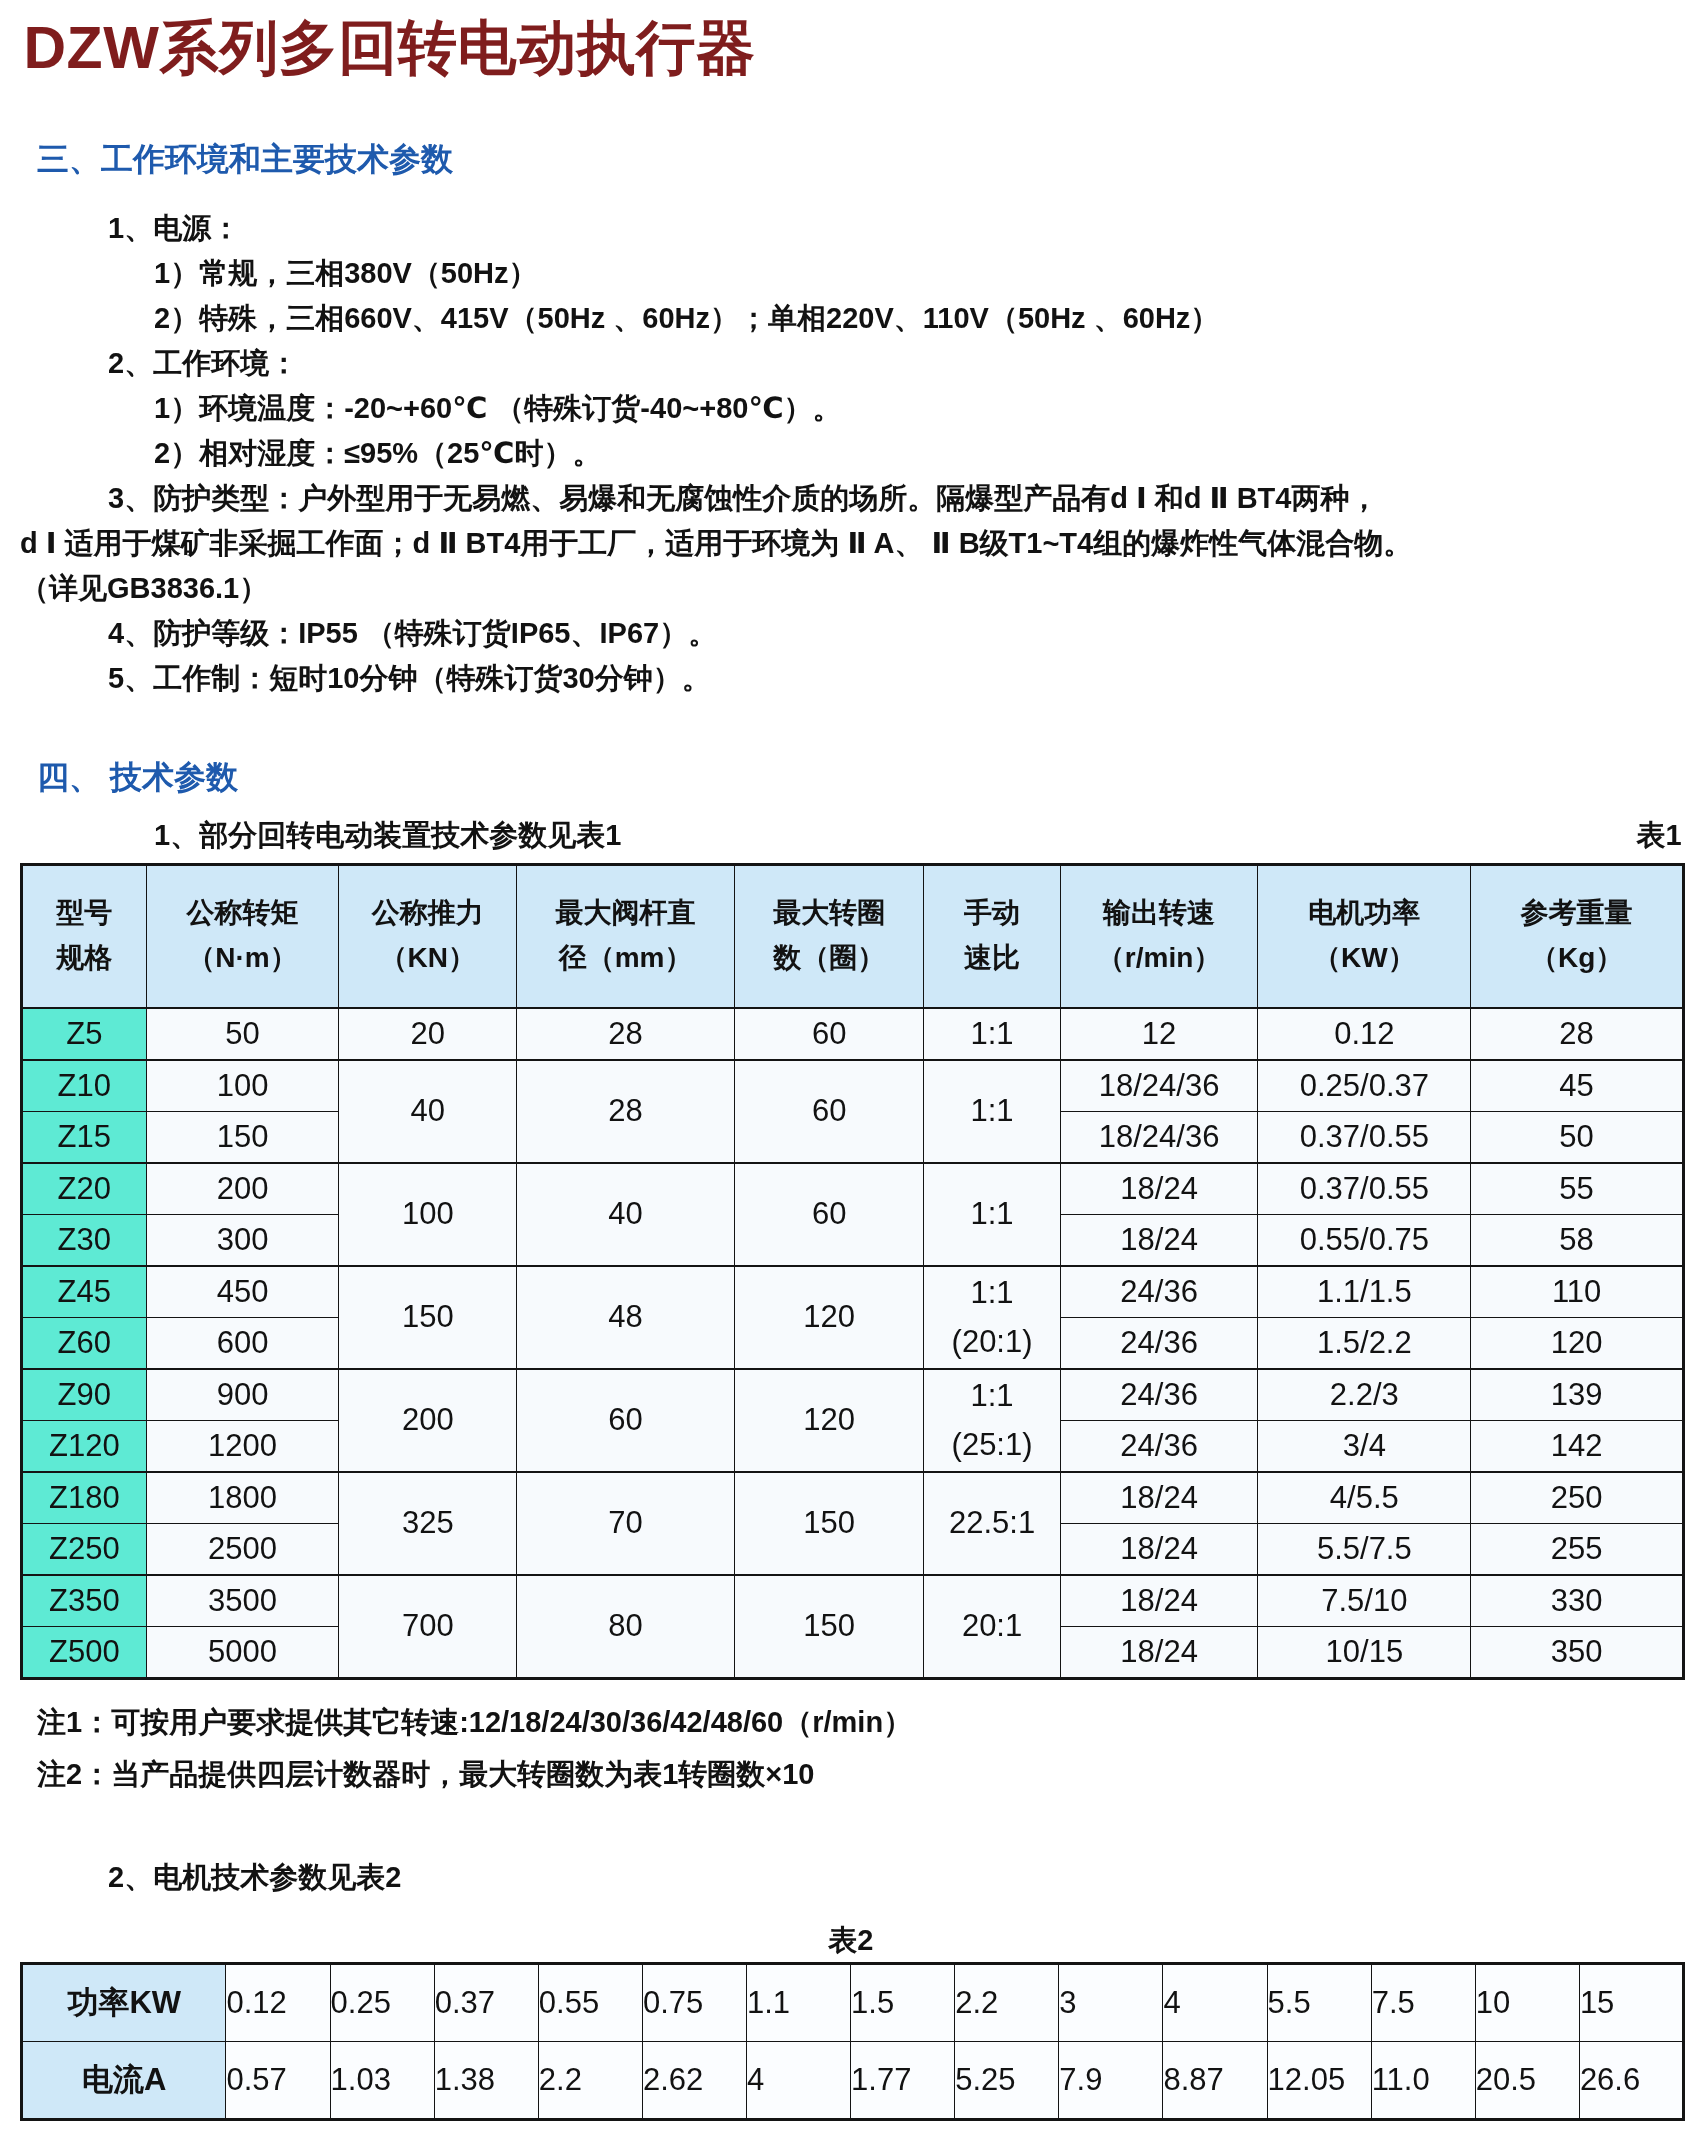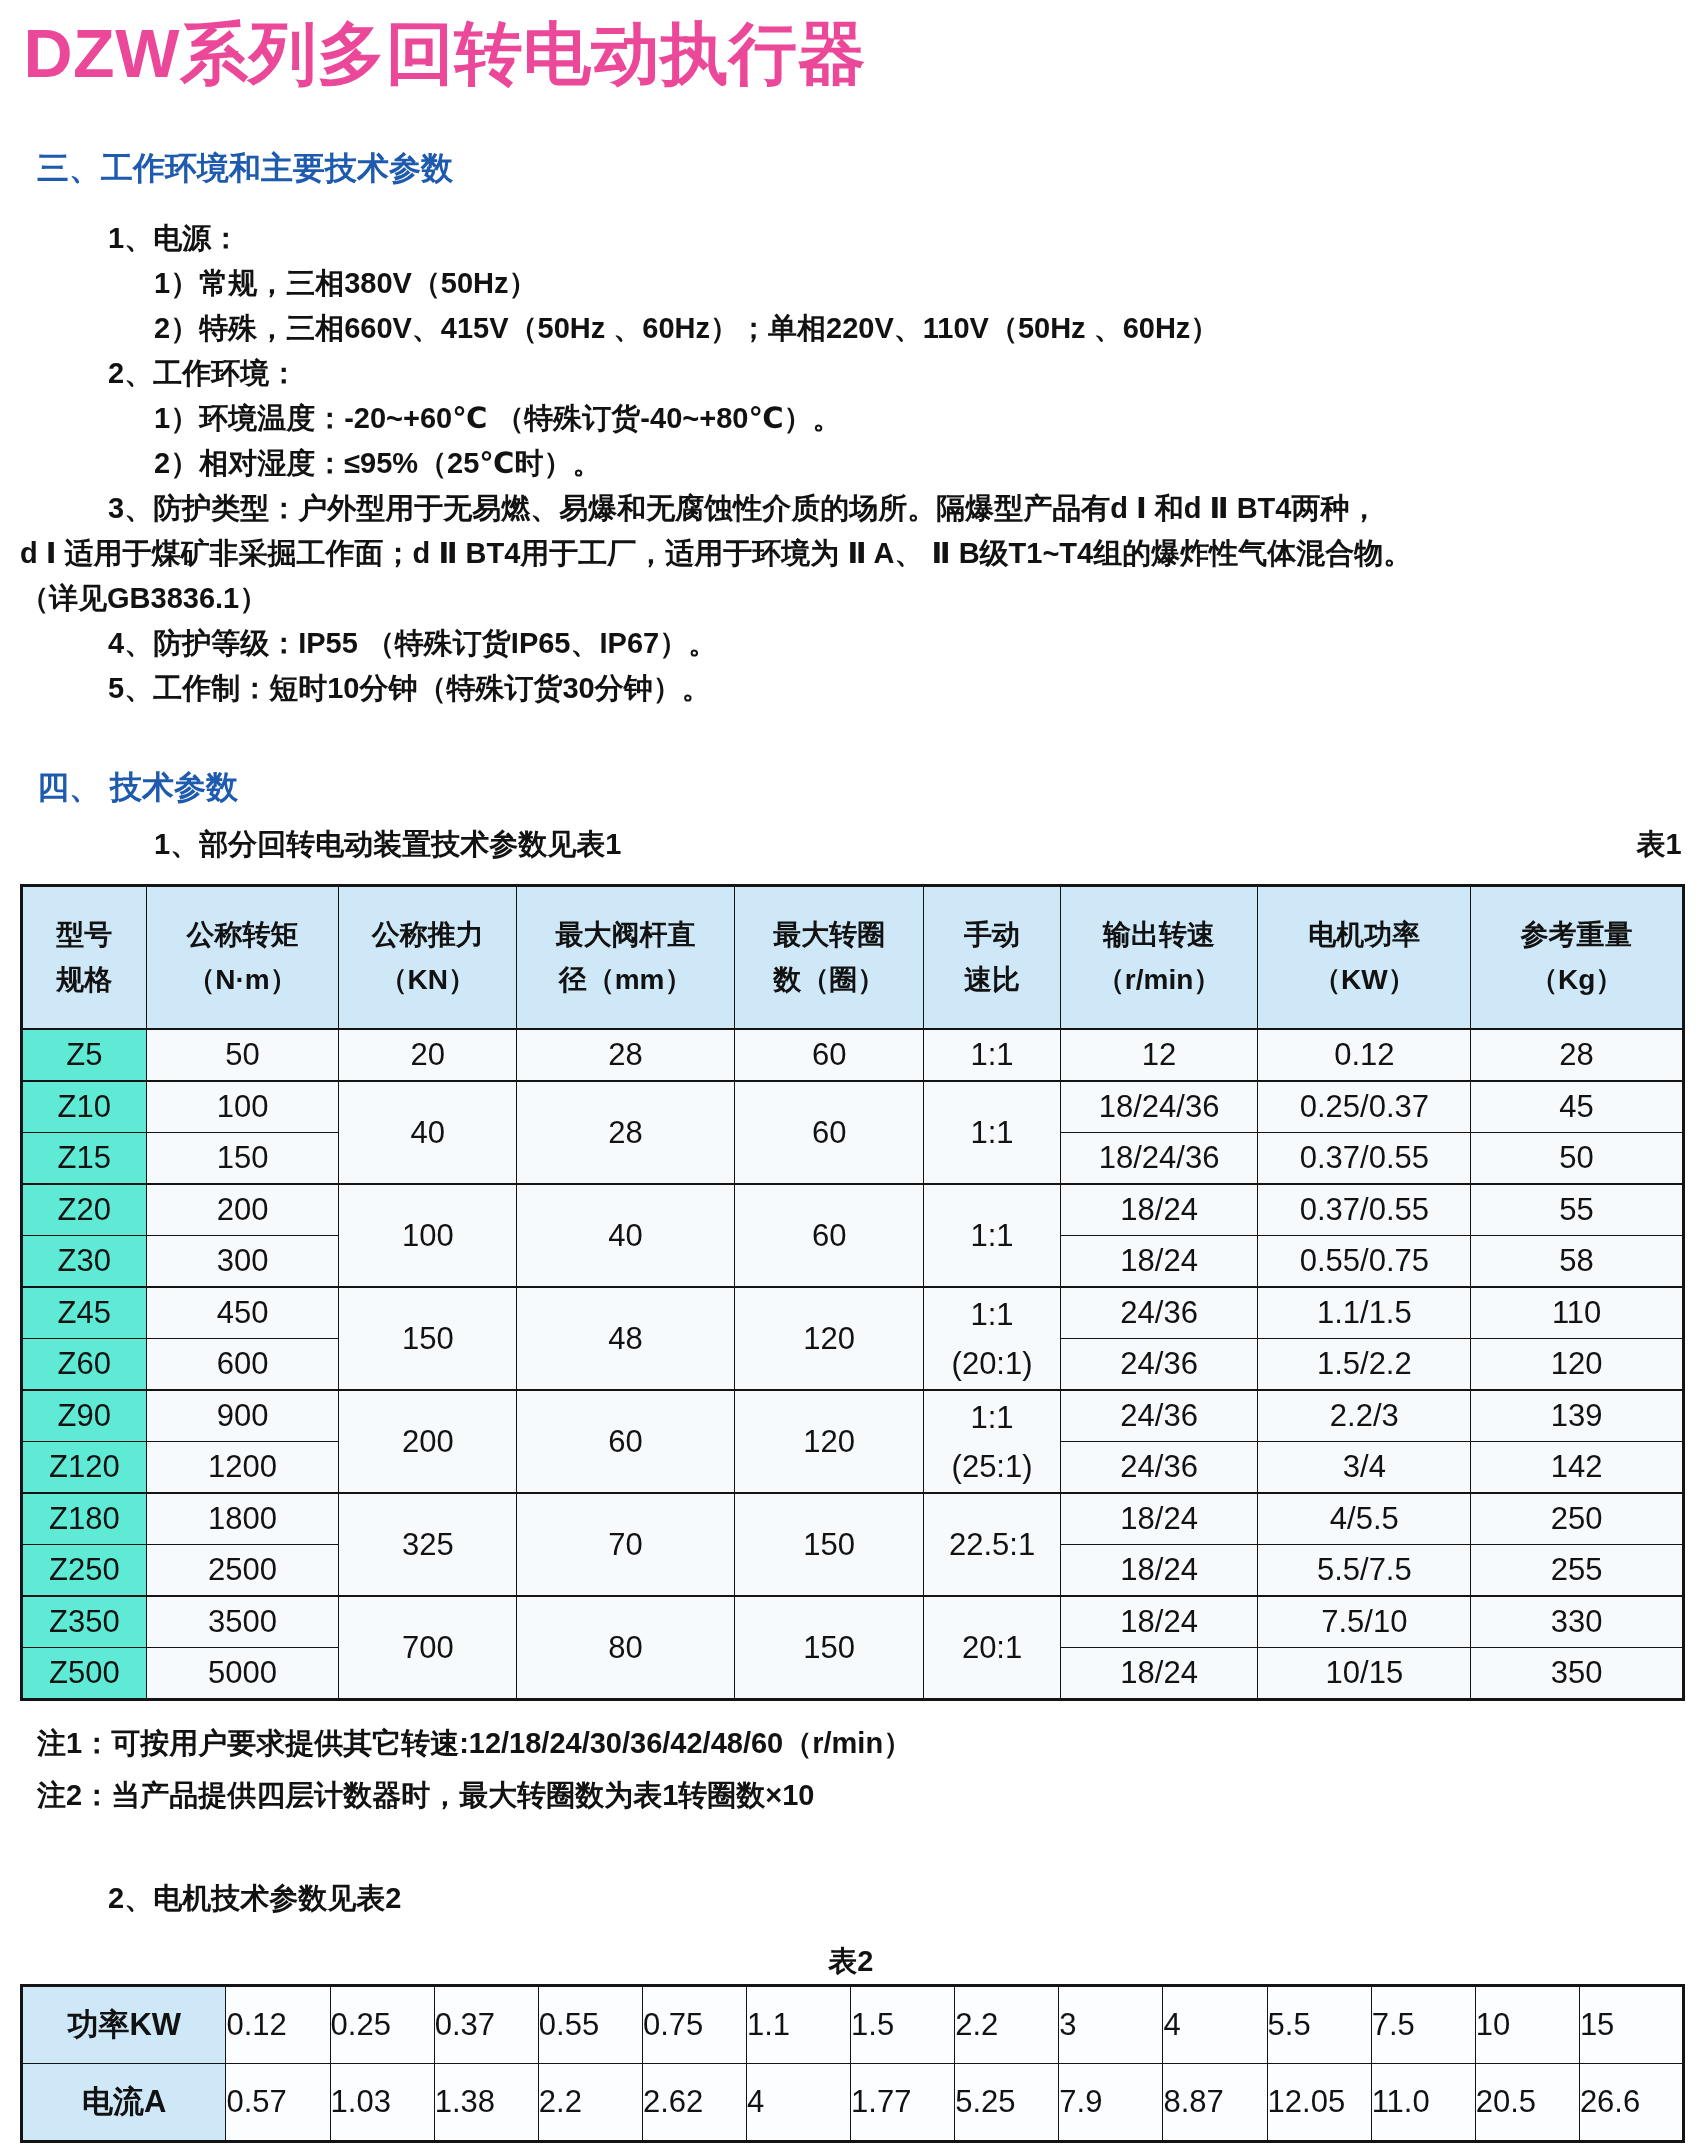--- a/index.html
+++ b/index.html
@@ -3,40 +3,40 @@
 <meta charset="utf-8">
 <style>
   html,body{margin:0;padding:0;}
   body{
     width:1705px;height:2151px;background:#ffffff;color:#121212;
     font-family:"Liberation Sans","DejaVu Sans",sans-serif;
     -webkit-font-smoothing:antialiased;
   }
   .page{padding:17px 20px 0 20px;}
   .title{
-    font-size:68px;font-weight:900;color:#ec4899;margin:0 0 0 3.4px;
+    font-size:59px;font-weight:900;color:#7f1d1d;margin:0 0 0 3.4px;
     letter-spacing:0.6px;line-height:1.08;
   }
   .h2{
     font-size:32px;font-weight:800;color:#1e5aad;margin:59px 0 0 17px;line-height:1.2;
   }
   .h2.four{margin-top:57px;}
   .s3{margin-top:28px;font-size:29px;font-weight:600;}
   .s3 p{margin:0;line-height:45px;white-space:nowrap;}
   .ind0{padding-left:0;}
   .ind1{padding-left:88px;}
   .ind2{padding-left:134px;}
   .subline{
     display:flex;justify-content:space-between;align-items:flex-end;
     margin-top:17px;font-size:29px;font-weight:600;line-height:43px;
   }
   .subline .lead{padding-left:134px;}
   .subline .tbl-label{padding-right:3.4px;}
   table{border-collapse:collapse;width:100%;table-layout:fixed;}
-  .t1{margin-top:18px;border:3.4px solid #141414;}
+  .t1{margin-top:6px;border:3.4px solid #141414;}
   .t1 th,.t1 td{
     border:1.7px solid #141414;text-align:center;vertical-align:middle;
     padding:0;overflow:hidden;
   }
   .t1 thead th{
     background:#cfe8f8;font-size:28px;font-weight:700;height:141px;line-height:1.6;
     border-bottom:2.8px solid #141414;
   }
   .t1 td{font-size:31px;font-weight:500;height:50px;background:#f7fafd;}
   .t1 td.model{background:#5eead4;}

